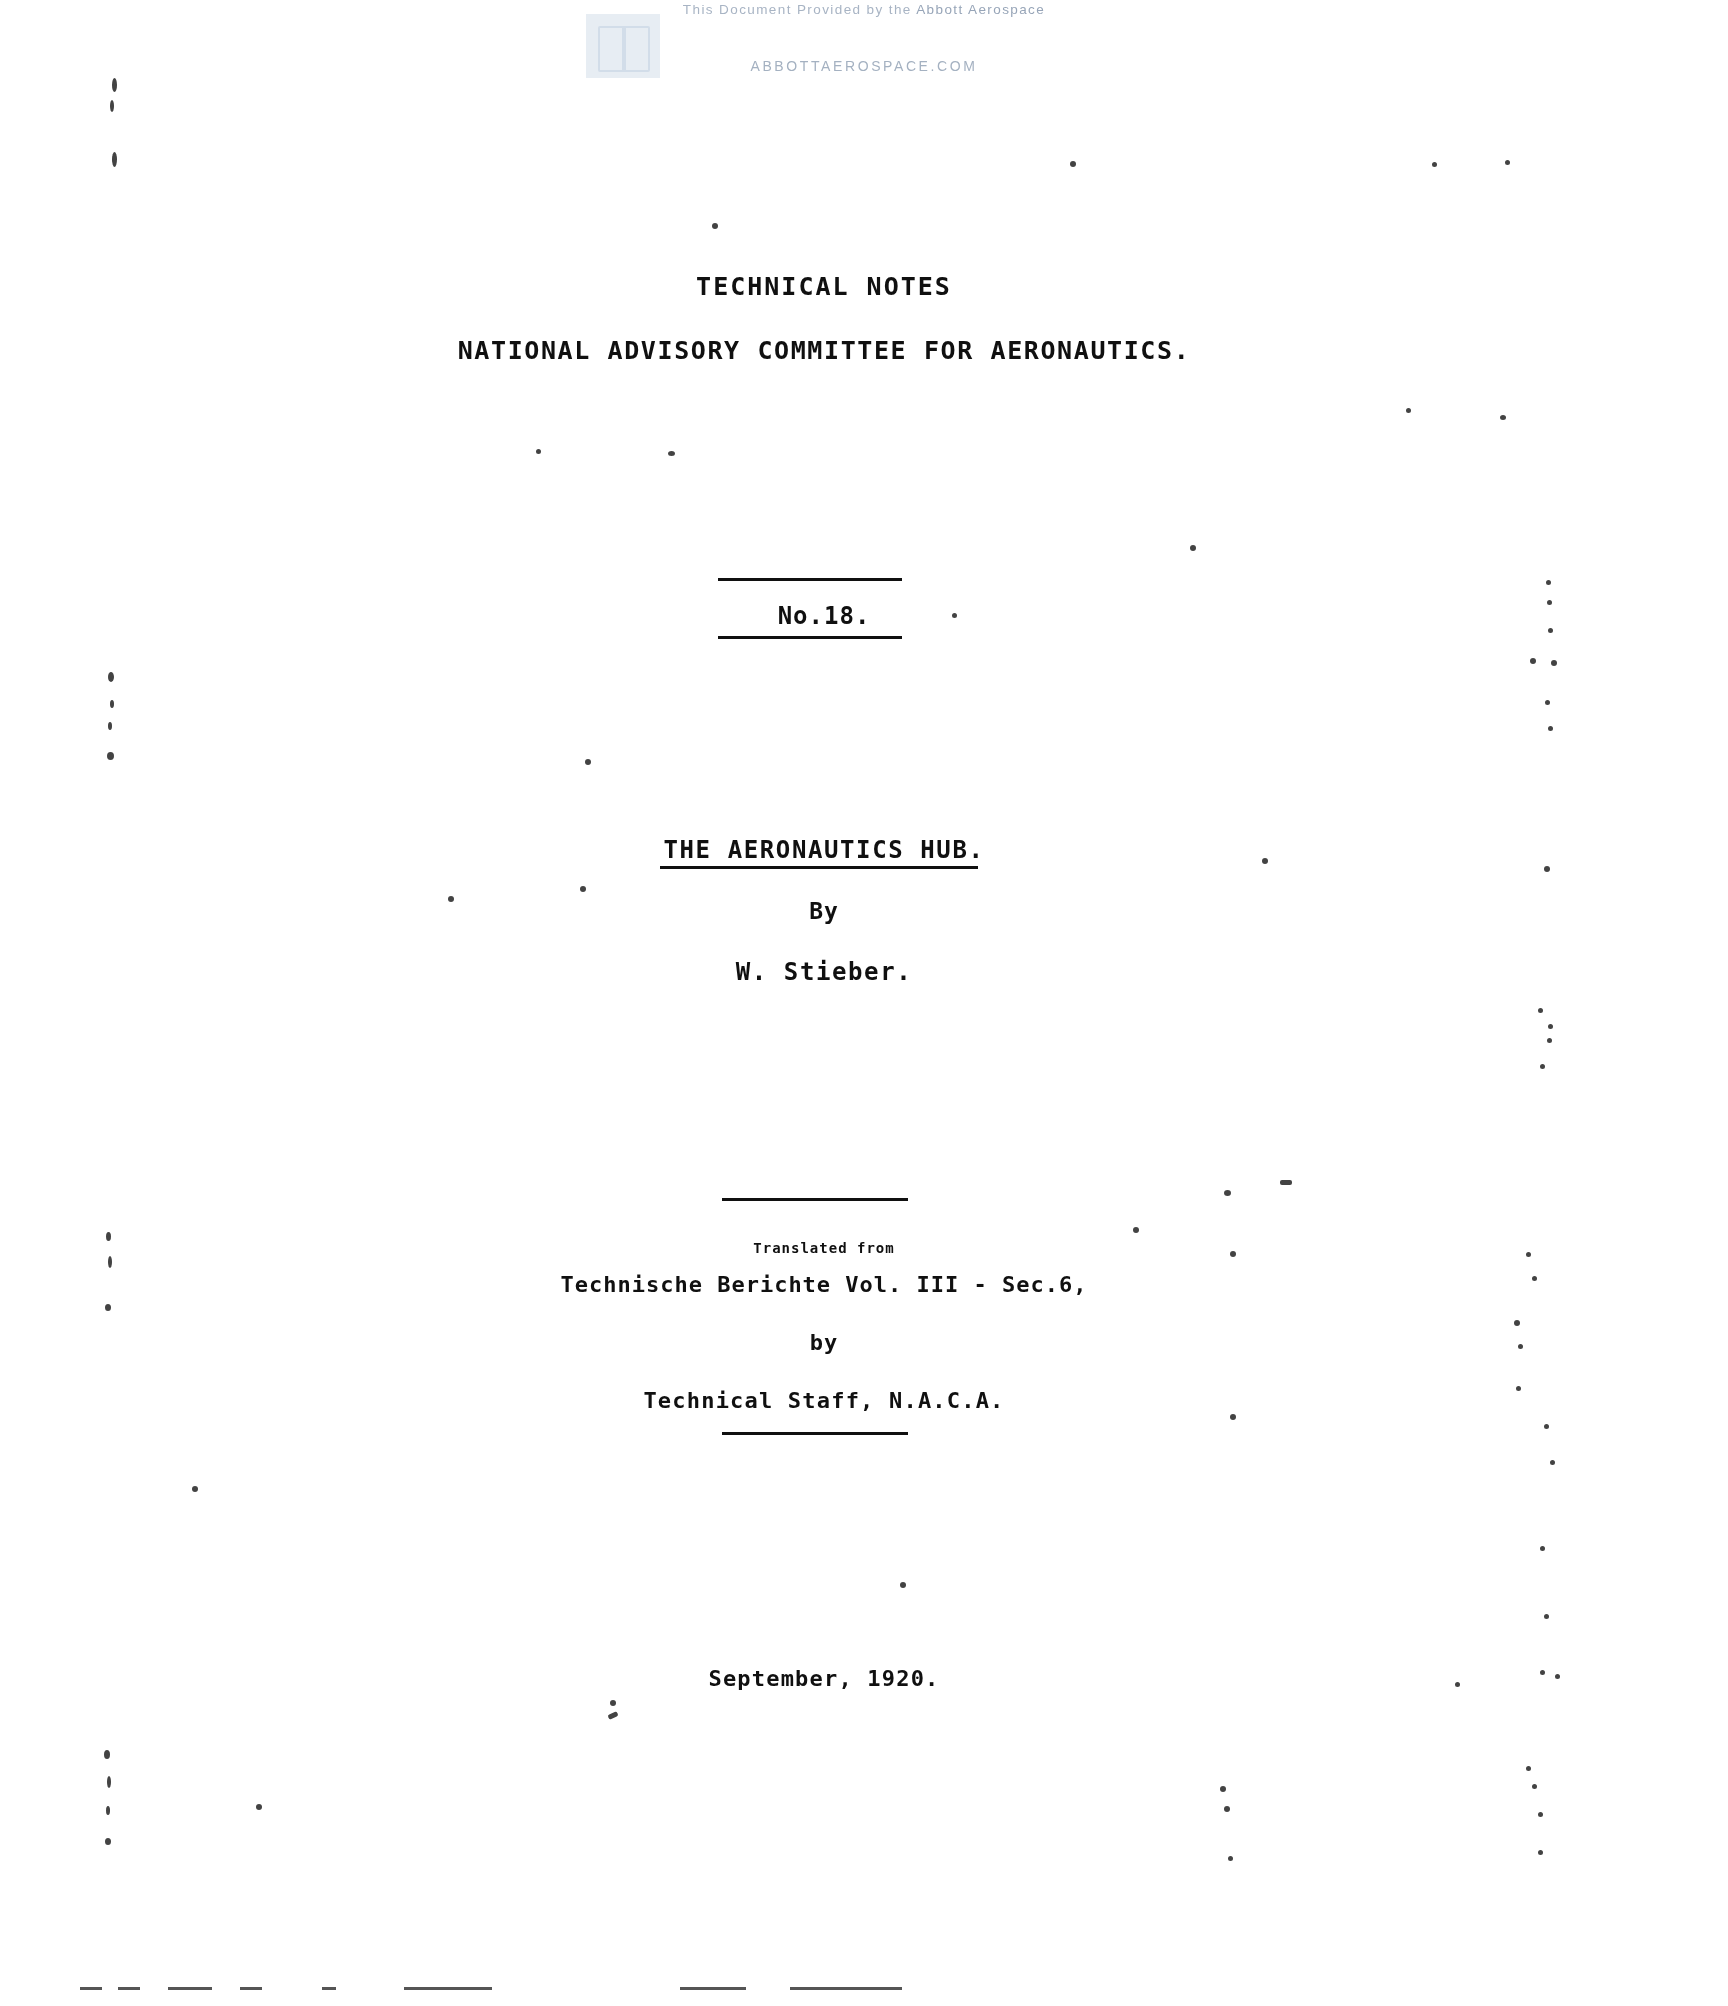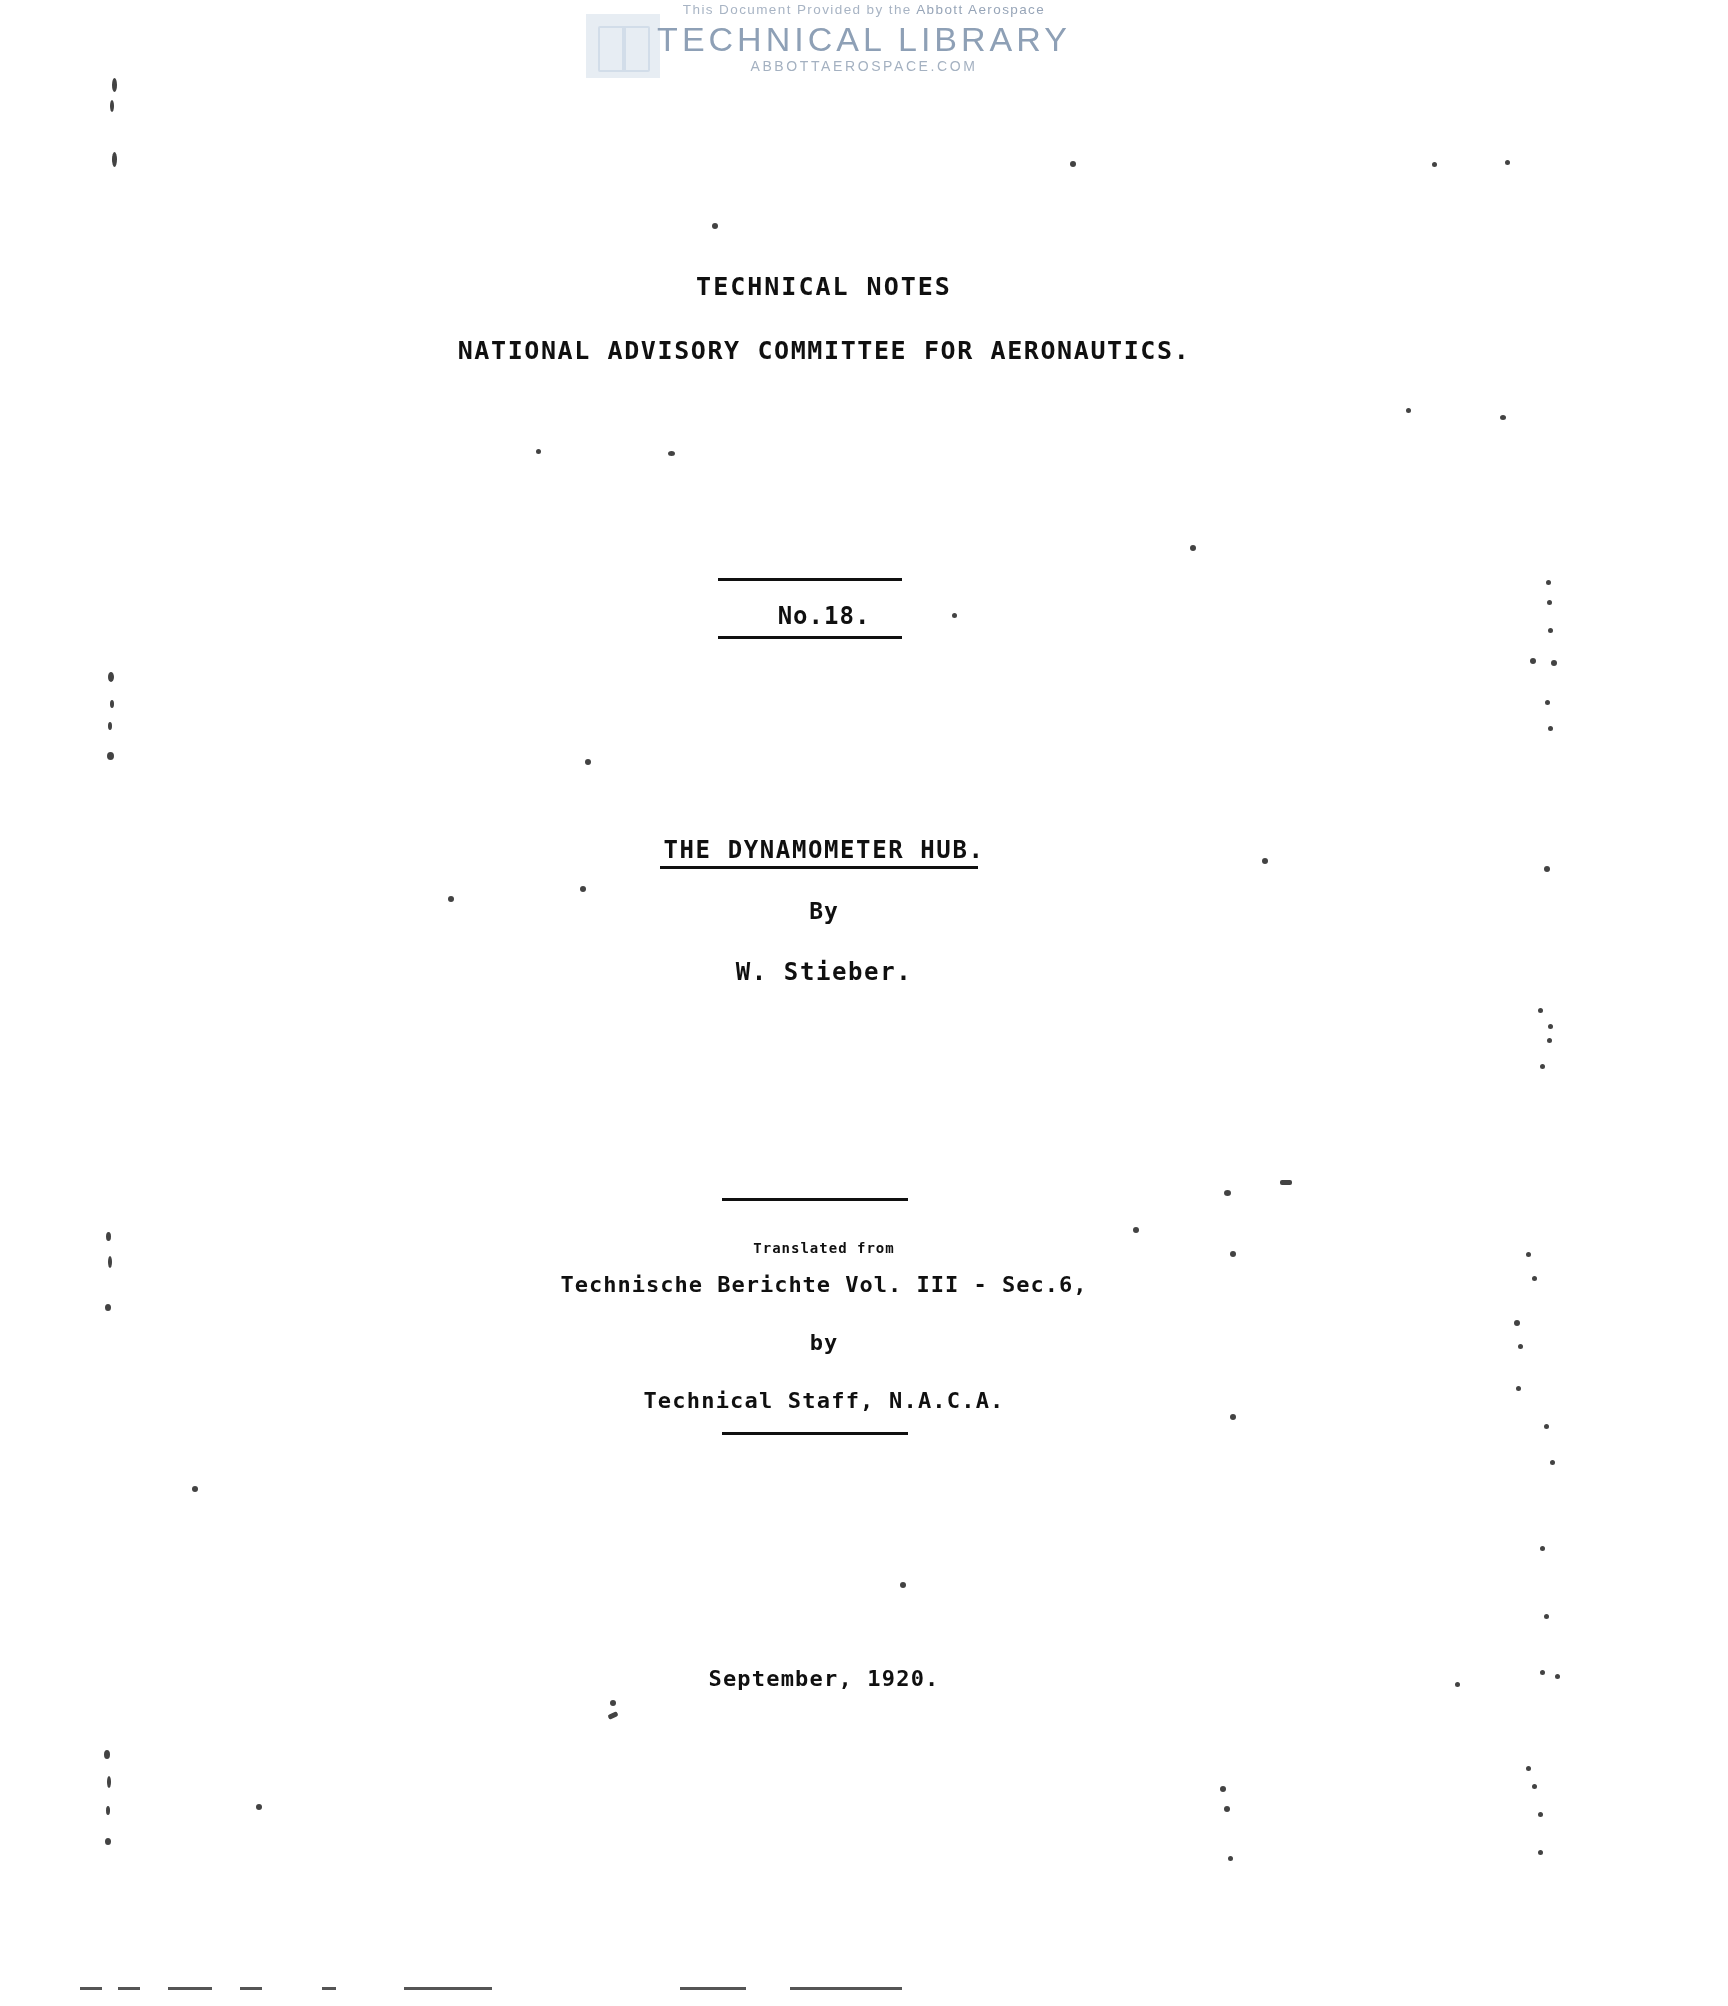--- a/index.html
+++ b/index.html
@@ -151,34 +151,33 @@
     background: #2a2a2a;
     opacity: 0.8;
   }
 </style>
 </head>
 <body>
 
 <div class="watermark">
   <div class="wm-logo"></div>
   <div class="wm-line1"><span>This Document Provided by the </span><span class="bold">Abbott Aerospace</span></div>
-  <div class="wm-line2">TECHNICAL LIBRARY</div>
   <div class="wm-line3">ABBOTTAEROSPACE.COM</div>
 </div>
 
 <div class="page">
 
   <div class="line t-notes">TECHNICAL NOTES</div>
   <div class="line t-naca">NATIONAL ADVISORY COMMITTEE FOR AERONAUTICS.</div>
 
   <div class="rule rule-num-top"></div>
   <div class="line t-number">No.18.</div>
   <div class="rule rule-num-bot"></div>
 
-  <div class="line t-title">THE DYNAMOMETER HUB.</div>
+  <div class="line t-title">THE AERONAUTICS HUB.</div>
   <div class="title-underline"></div>
   <div class="line t-by">By</div>
   <div class="line t-author">W. Stieber.</div>
 
   <div class="rule rule-tr-top"></div>
   <div class="line t-transl">Translated from</div>
   <div class="line t-source">Technische Berichte Vol. III - Sec.6,</div>
   <div class="line t-by2">by</div>
   <div class="line t-staff">Technical Staff, N.A.C.A.</div>
   <div class="rule rule-tr-bot"></div>

